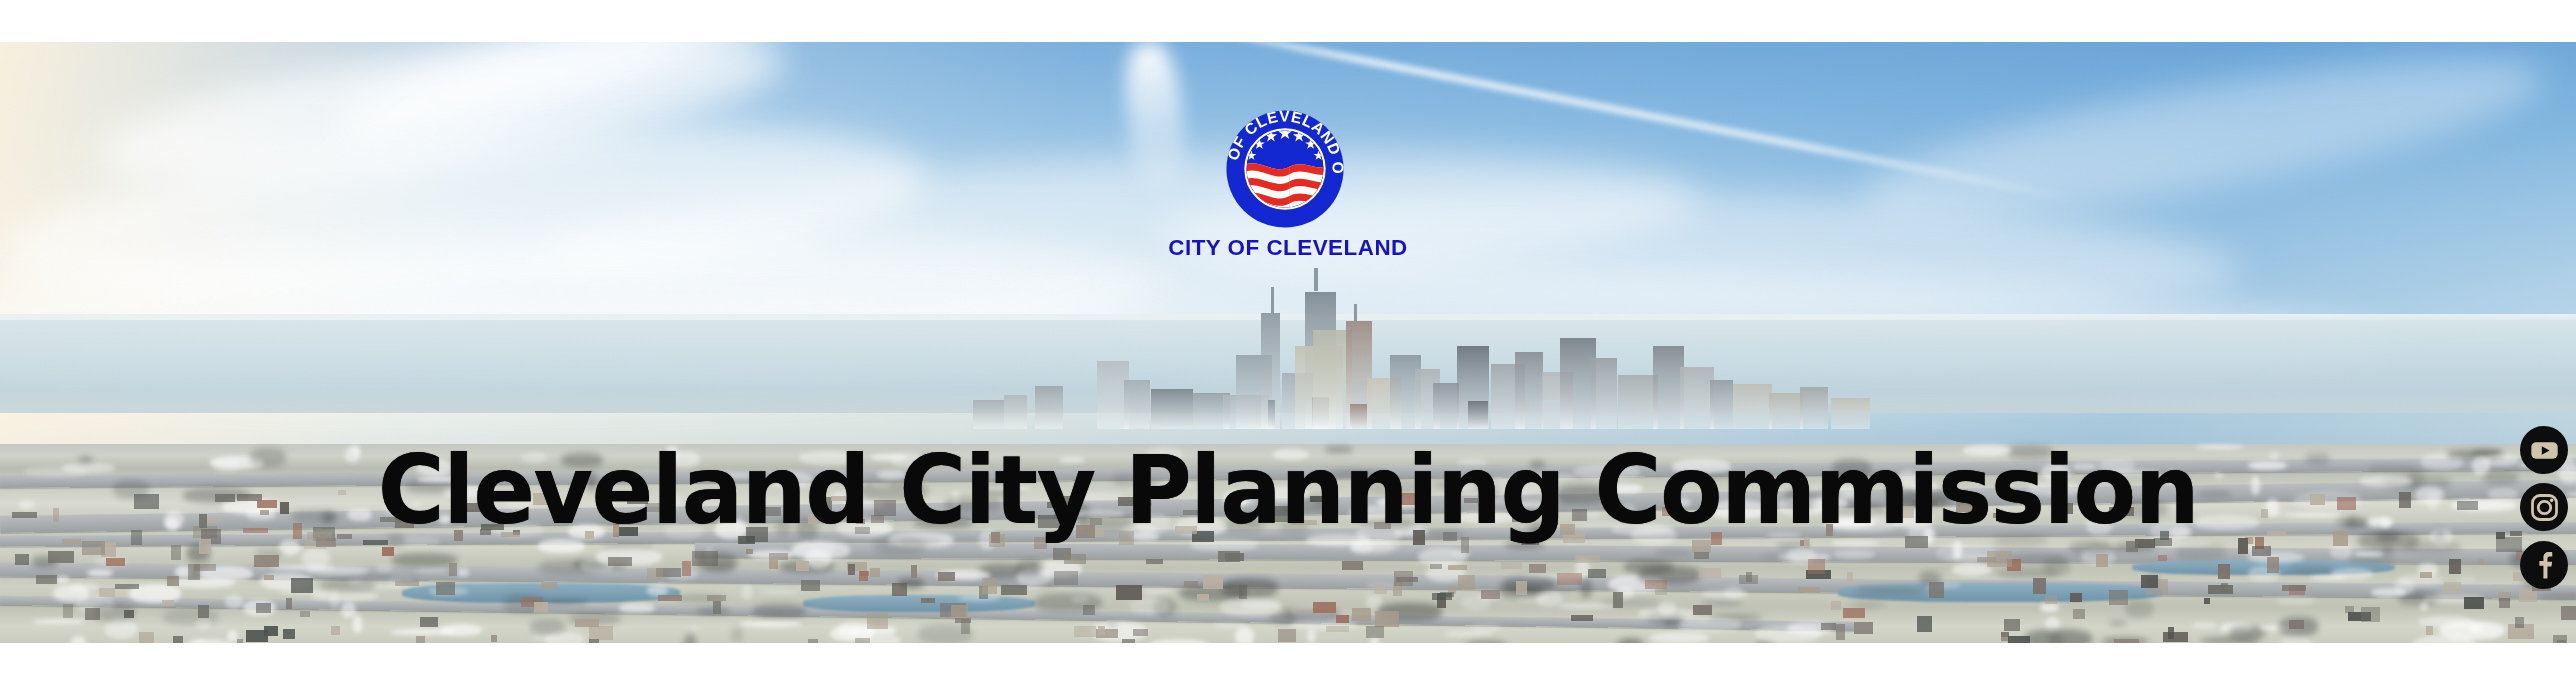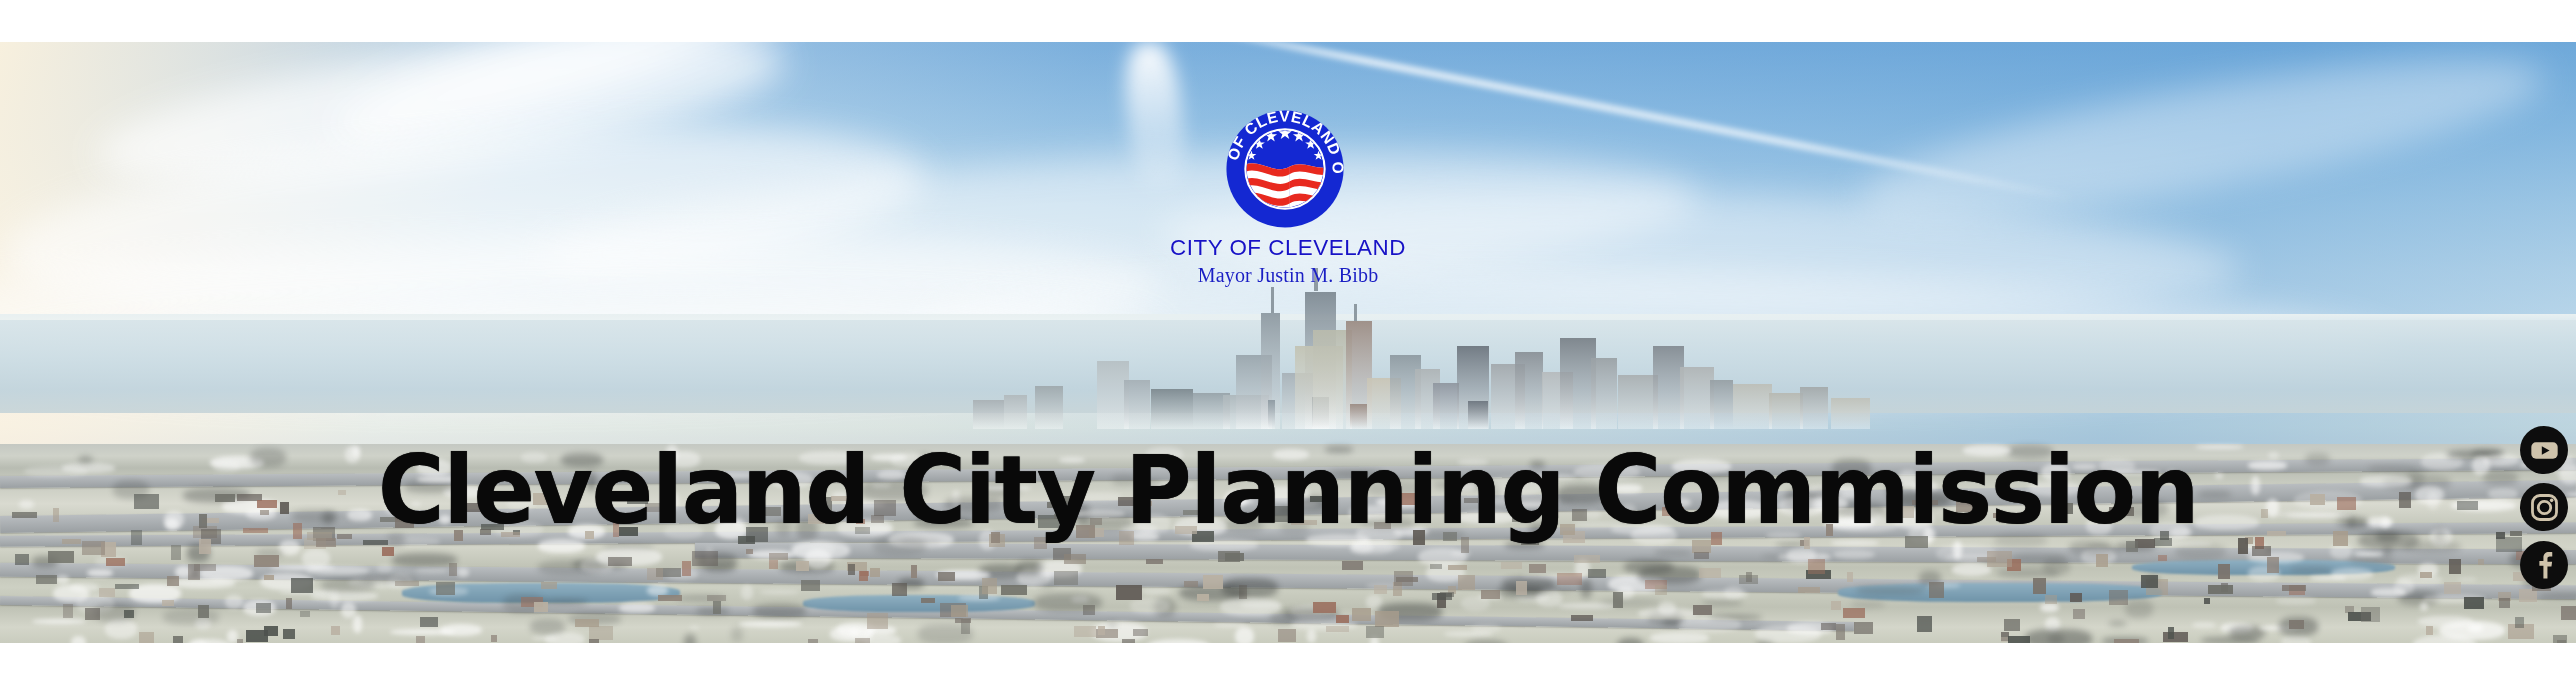--- a/index.html
+++ b/index.html
@@ -138,21 +138,21 @@
   .seal-wrap{
     position:absolute; left:1224px; top:66px; width:122px; height:122px;
   }
   .seal-svg{ width:122px; height:122px; display:block; }
 
   .org-block{
     position:absolute; left:0; right:0; top:193px;
     text-align:center; pointer-events:none;
   }
   .org-name{
-    color:#1712c6; font-weight:400; font-size:22.4px;
+    color:#1712c6; font-weight:700; font-size:22.4px;
     letter-spacing:0.5px; line-height:1.15;
     font-family:"Liberation Sans", sans-serif;
     text-shadow:0 0 2.3px rgba(255,255,255,.35);
   }
   .org-sub{
     color:#1a1fc4; font-weight:400; font-size:20px;
     letter-spacing:0.2px; margin-top:3.1px;
     font-family:"Liberation Serif", serif;
     text-shadow:0 0 2.3px rgba(255,255,255,.35);
   }
@@ -1025,21 +1025,20 @@
               <path d="M 108 120 C 130 108, 152 128, 174 120 L 174 132 C 152 140, 130 120, 108 132 Z"></path>
               <path d="M 108 144 C 130 132, 152 152, 174 144 L 174 156 C 152 164, 130 144, 108 156 Z"></path>
             </g>
           </g>
         </g>
       </svg>
     </div>
 
     <div class="org-block">
       <div class="org-name">CITY OF CLEVELAND</div>
-      <div class="org-sub">Mayor Justin M. Bibb</div>
     </div>
 
     <div class="hero-title">Cleveland City Planning Commission</div>
 
     <div class="social">
       <a class="social-link">
         <svg width="31" height="31" viewBox="0 0 40 40">
           <rect x="3" y="9.5" width="34" height="21" rx="6" fill="#cfc3ab"></rect>
           <polygon points="16.5,14.5 16.5,25.5 26.5,20" fill="#0d0d0d"></polygon>
         </svg>

